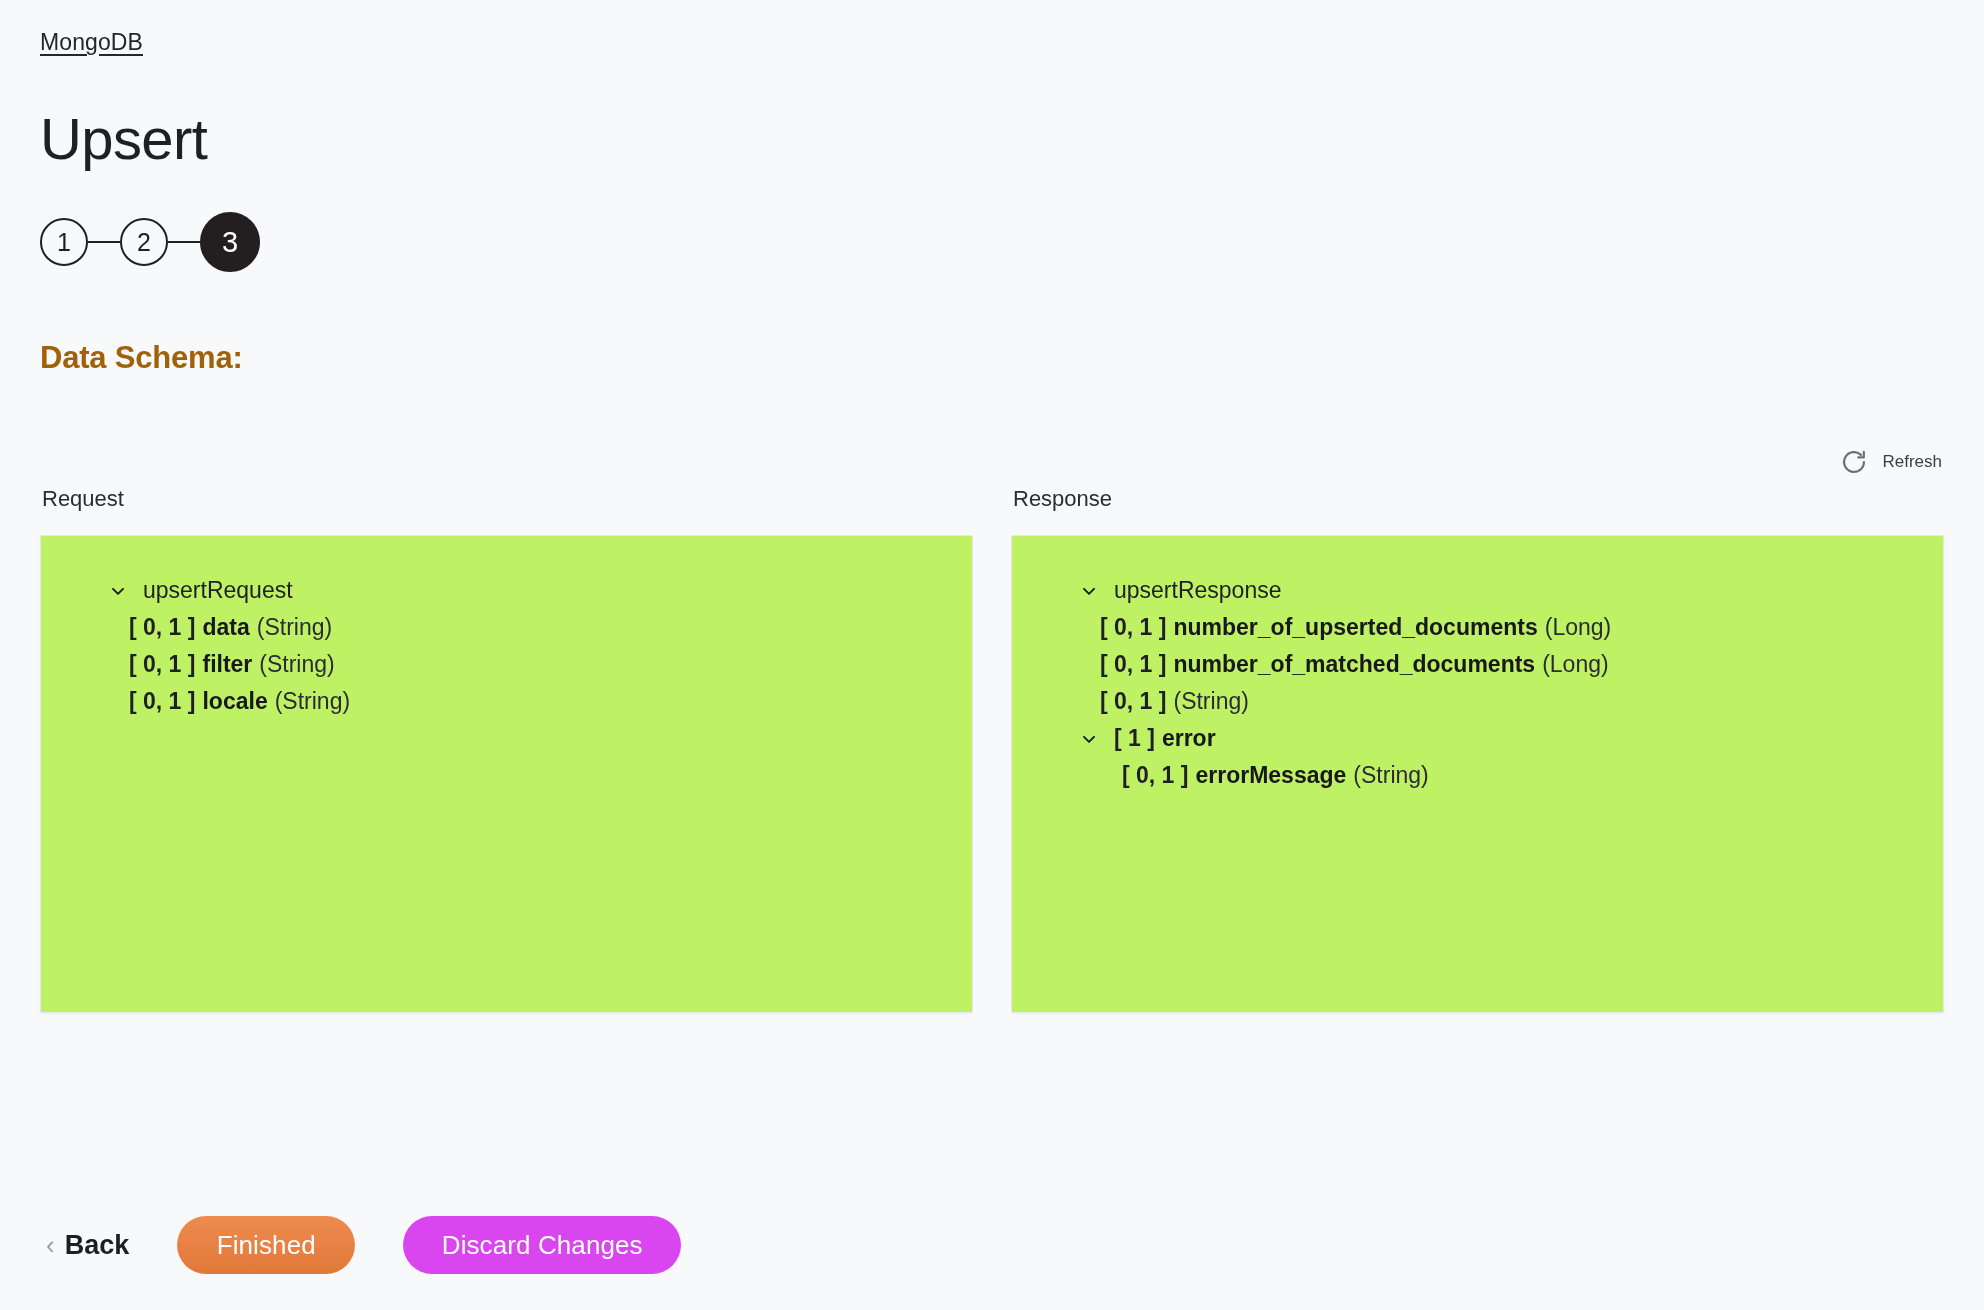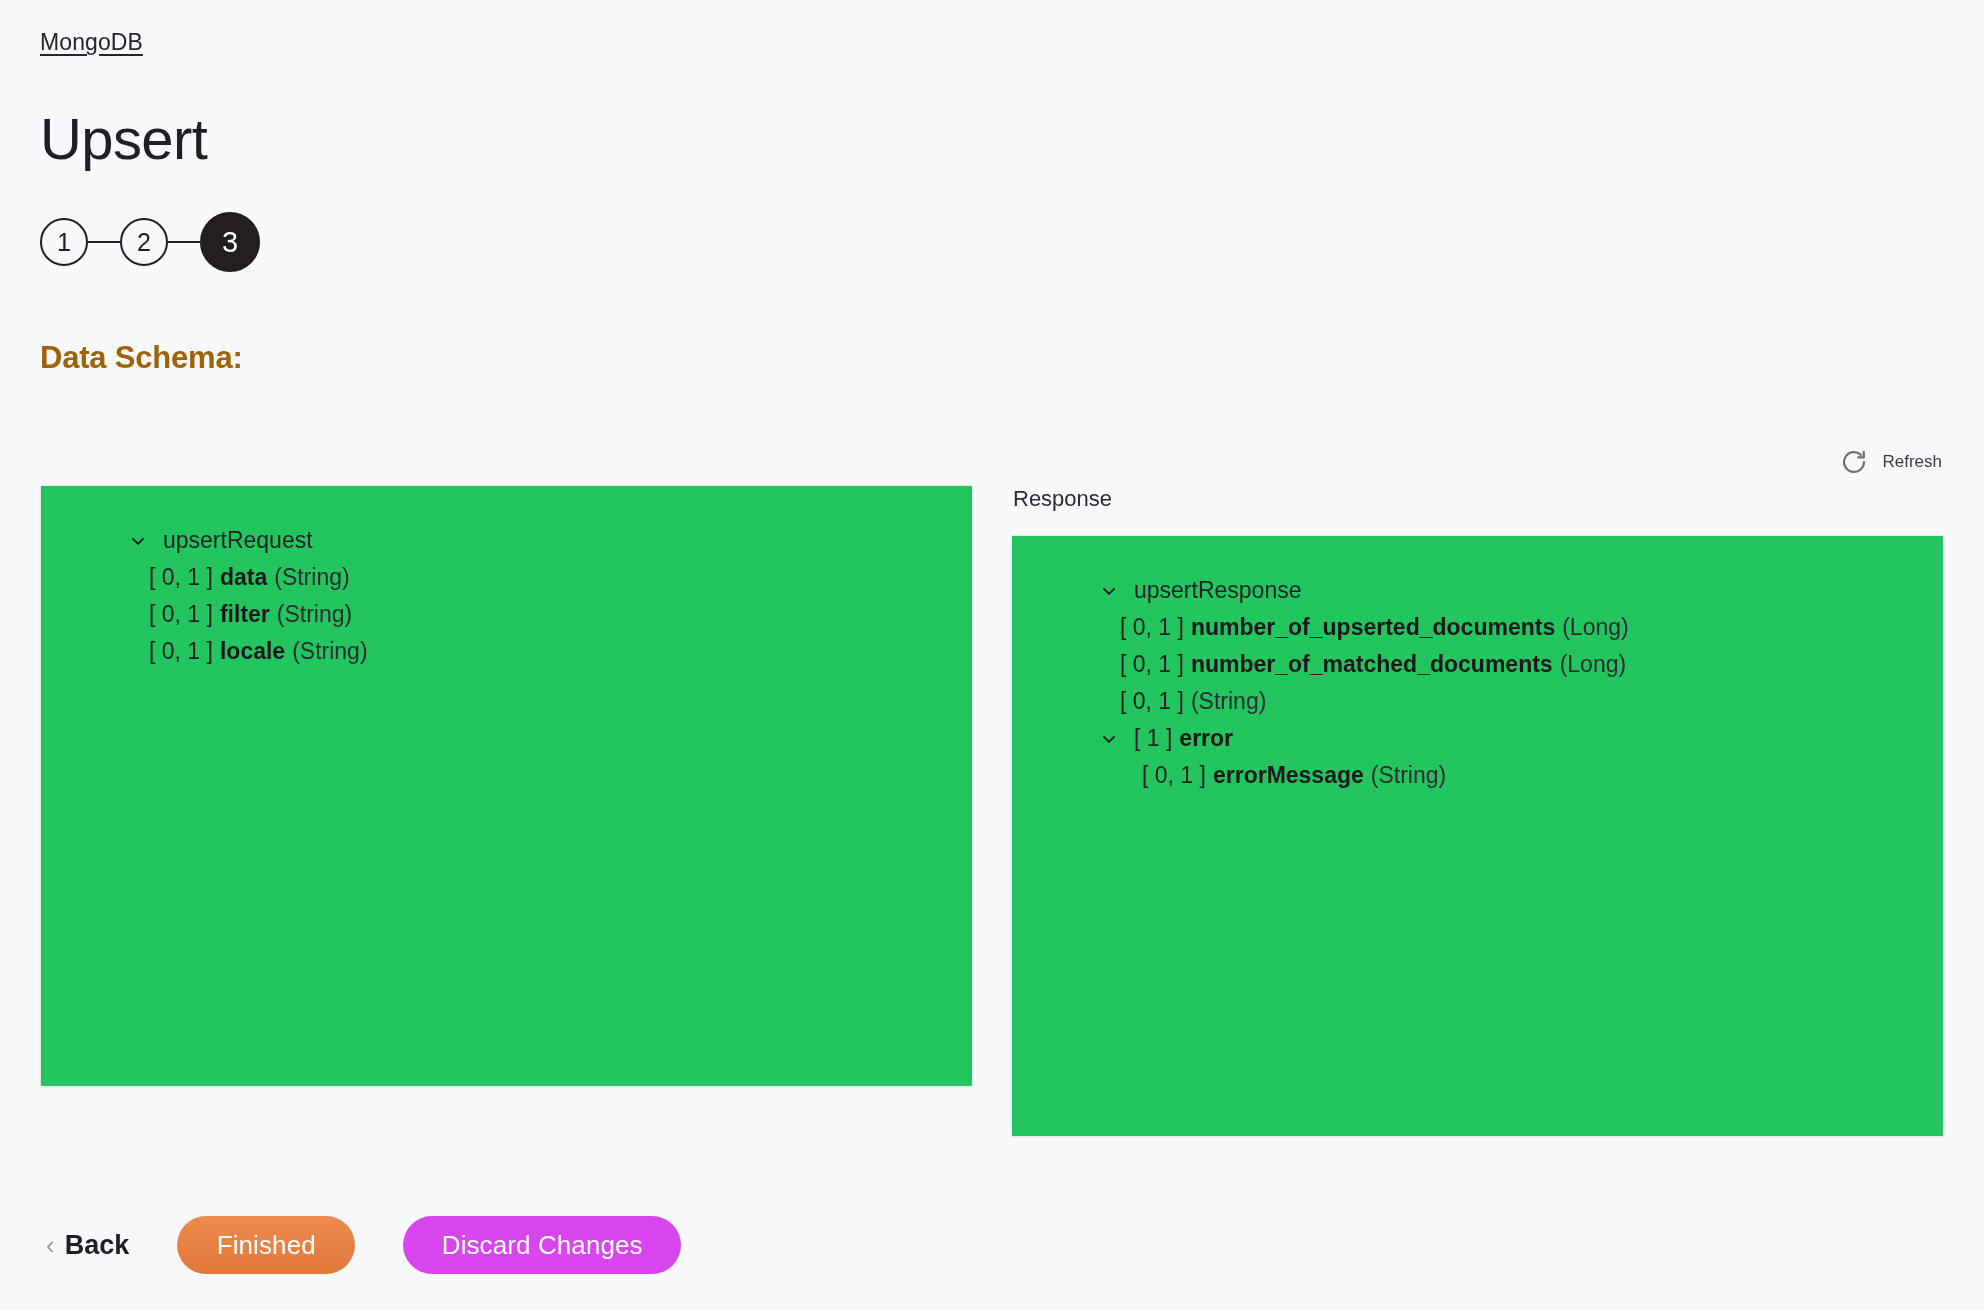--- a/index.html
+++ b/index.html
@@ -138,25 +138,25 @@
 
   .col-label {
     font-size: 22px;
     line-height: 28px;
     color: #2c2d33;
     margin-bottom: 22px;
     padding-left: 2px;
   }
 
   .panel {
-    background: #22c55e;
+    background: #bef264;
     border: 1px solid #e6e7ea;
     border-radius: 2px;
-    height: 602px;
-    padding: 32px 42px;
+    height: 478px;
+    padding: 32px 22px;
     overflow: hidden;
     box-shadow: 0 1px 2px rgba(20,20,30,.05);
   }
 
   
   .tree { padding-top: 4px; }
 
   .node {
     display: flex;
     align-items: center;
@@ -177,21 +177,21 @@
     color: #1f1f26;
     display: inline-flex;
     align-items: center;
     justify-content: center;
   }
 
   .node-indent-0 { margin-left: 44px; }
   .node-indent-1 { margin-left: 66px; }
   .node-indent-2 { margin-left: 88px; }
 
-  .card-mult { color: #1f1f26; font-weight: 400; }
+  .card-mult { color: #1f1f26; font-weight: 700; }
   .card-name { font-weight: 700; color: #17171d; margin-left: 7px; }
   .card-type { color: #2b2b33; margin-left: 7px; }
   .node-plain { color: #1f1f26; font-weight: 400; }
 
   
   .footer {
     position: absolute;
     left: 40px;
     bottom: 36px;
     display: flex;
@@ -274,20 +274,21 @@
         <polyline points="20.4 3.4 20.4 8.1 15.7 8.1"></polyline>
       </svg>
     </span>
     <span class="refresh-label">Refresh</span>
   </button>
 
   <div class="schema-area">
     <div class="cols">
 
       <div class="col">
+        <div class="col-label">Request</div>
         <div class="panel">
           <div class="tree">
 
             <div class="node toggleable node-indent-0">
               <span class="chev">
                 <svg viewBox="0 0 24 24" width="20" height="20" fill="none" stroke="currentColor" stroke-width="2.4" stroke-linecap="round" stroke-linejoin="round">
                   <polyline points="6 9.5 12 15.5 18 9.5"></polyline>
                 </svg>
               </span>
               <span class="node-plain">upsertRequest</span>

